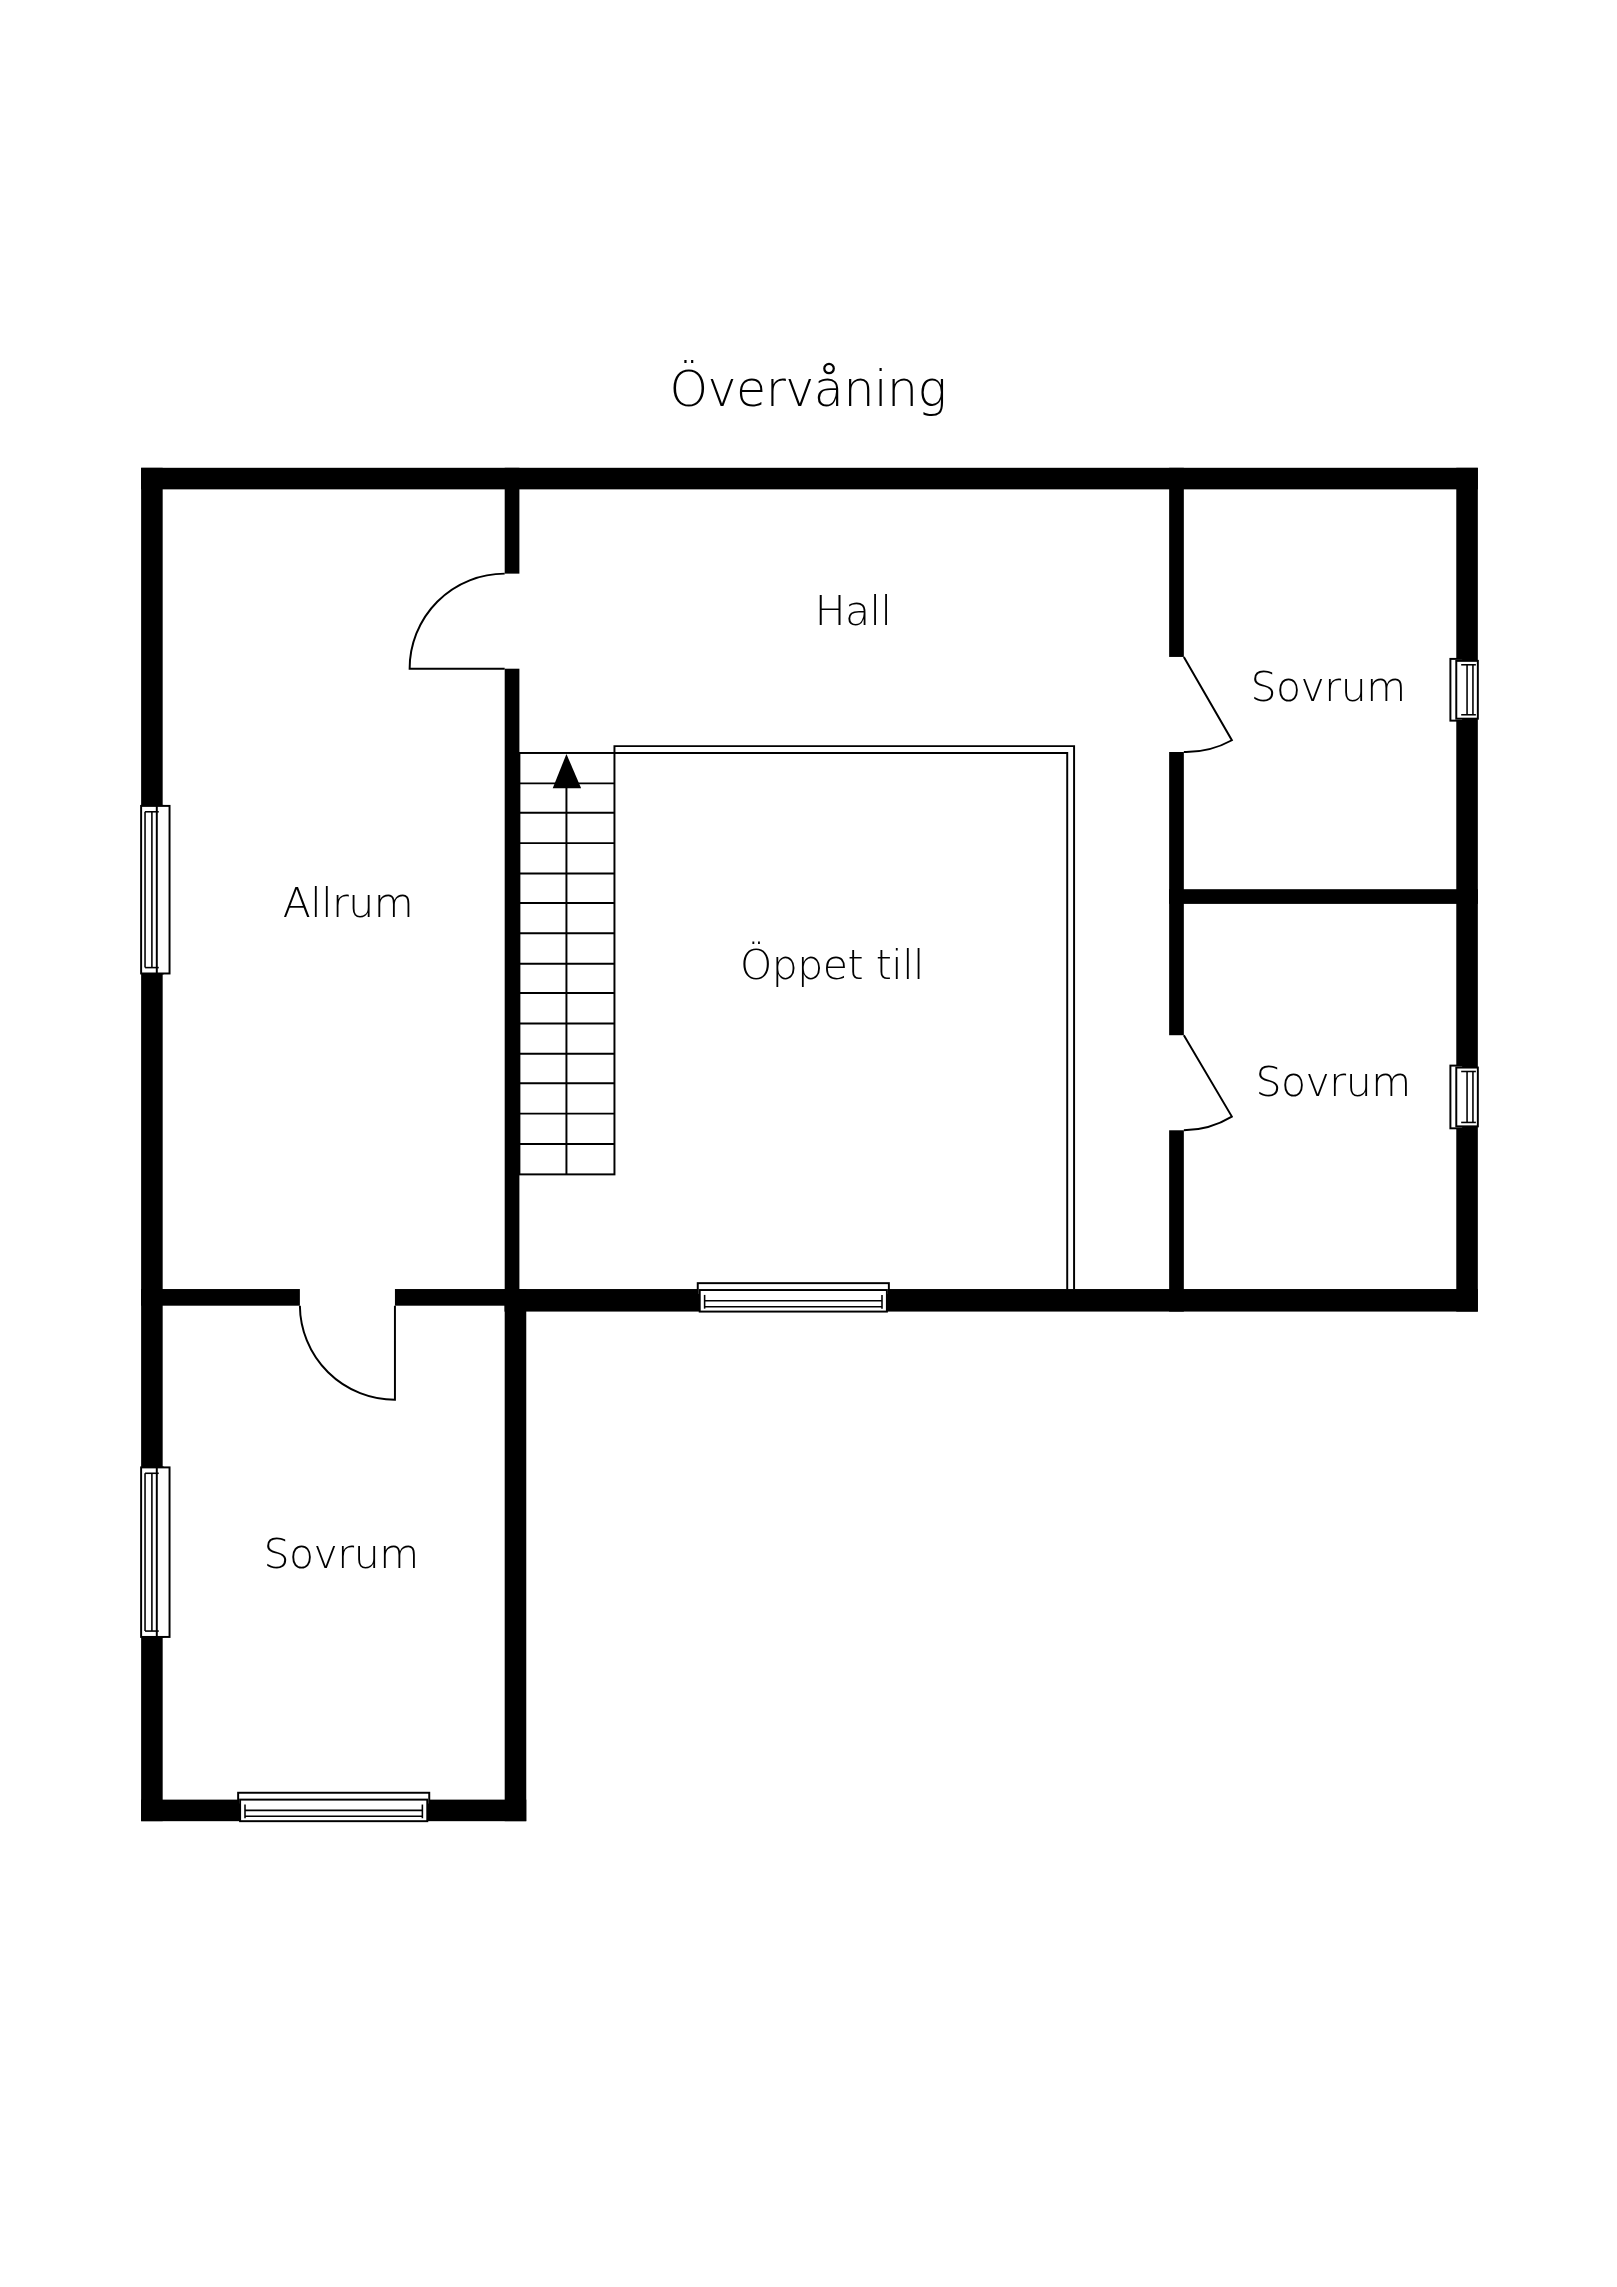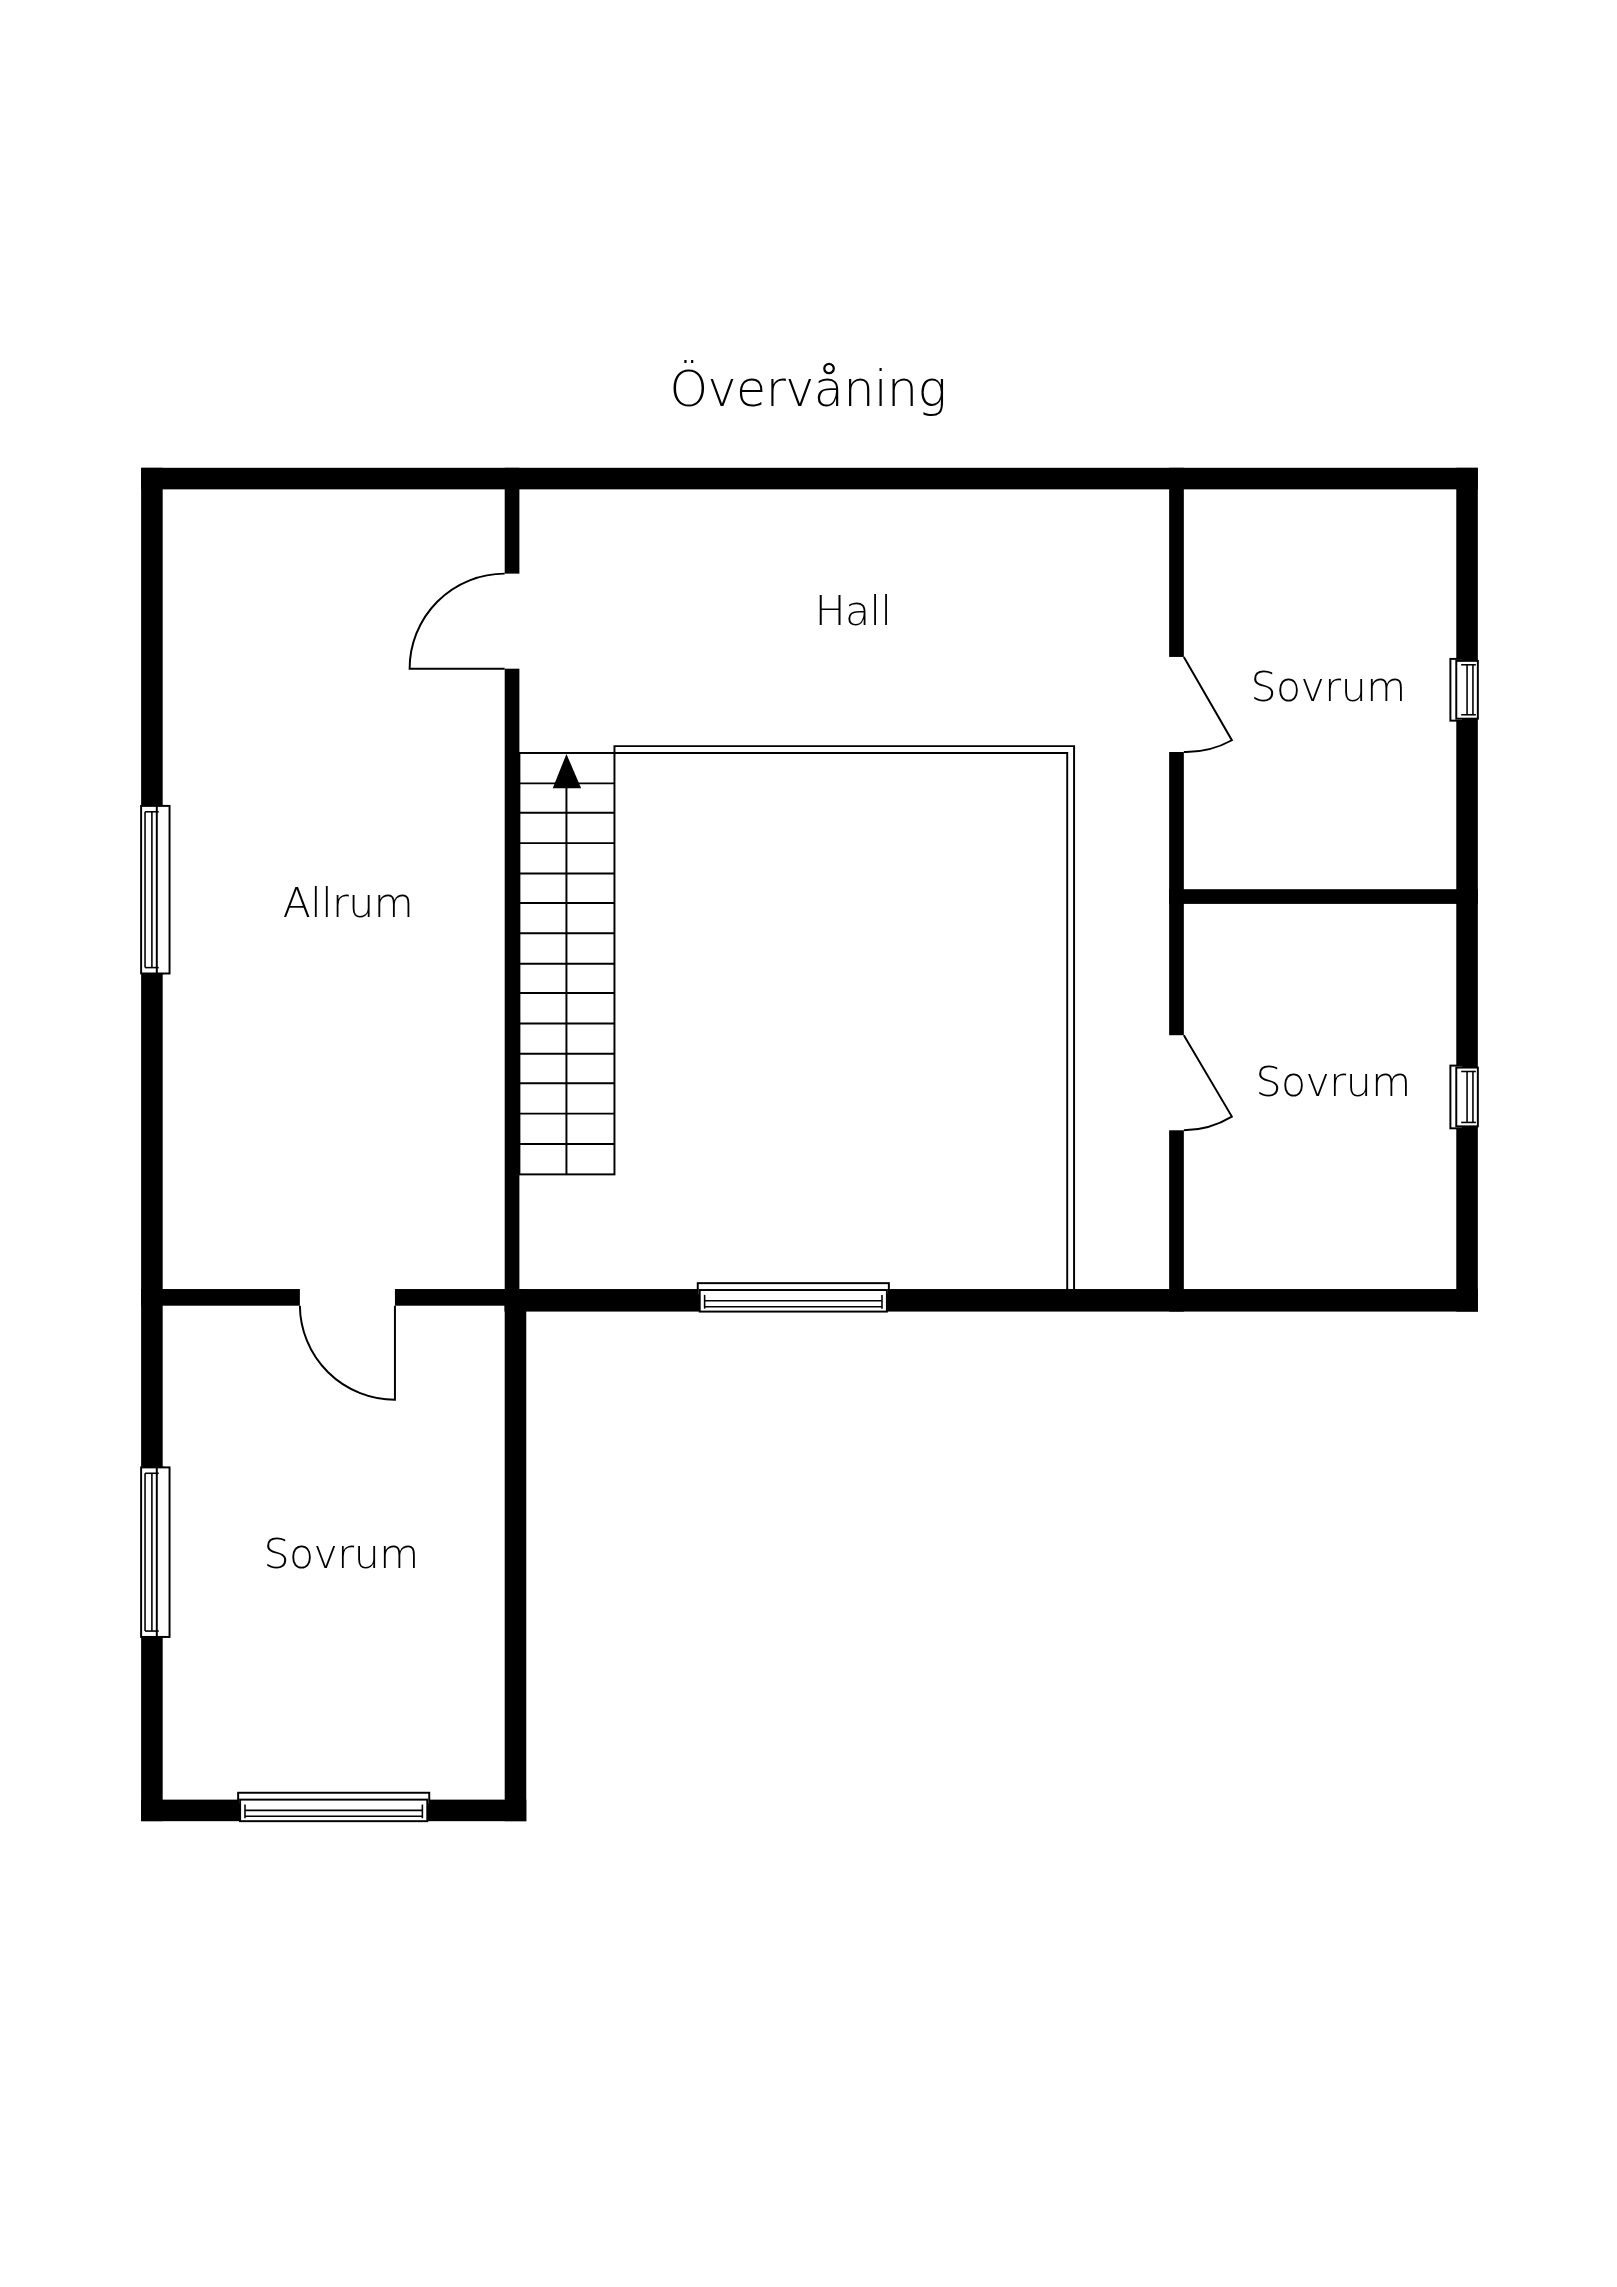--- a/index.html
+++ b/index.html
@@ -187,20 +187,21 @@
   </g>
 </svg>
 
 <div class="label title-label" style="left:808px; top:365px;">Övervåning</div>
 
 <div class="label room-label" style="left:853px; top:591px;">Hall</div>
 
 <div class="label room-label" style="left:348px; top:883px;">Allrum</div>
 
 <div class="label room-label multi-label" style="left:832px; top:933px;">
+  <div>Öppet till</div>
 </div>
 
 <div class="label room-label" style="left:1328px; top:667px;">Sovrum</div>
 
 <div class="label room-label" style="left:1333px; top:1062px;">Sovrum</div>
 
 <div class="label room-label" style="left:341px; top:1534px;">Sovrum</div>
 
 
 </body></html>

